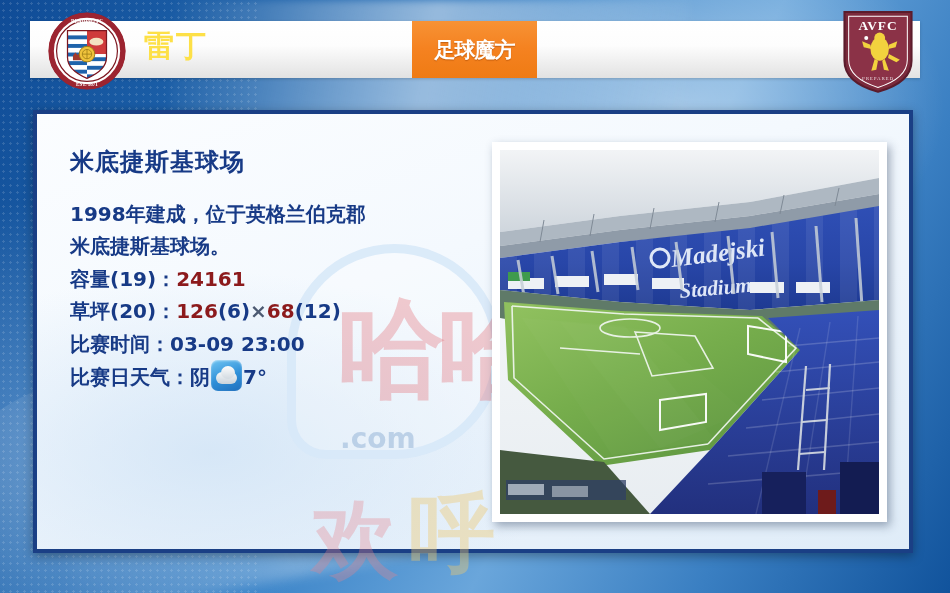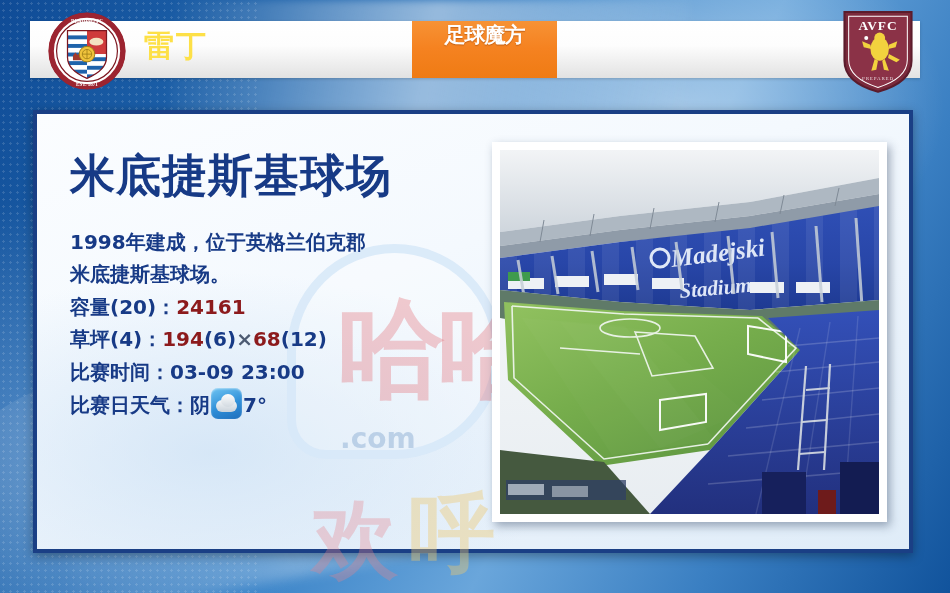--- a/index.html
+++ b/index.html
@@ -56,23 +56,23 @@
   }
   .team-name {
     position:absolute; top:26px;
     font-size:30px; font-weight:bold; color:#fde047;
     letter-spacing:2px;
     font-family:"DejaVu Sans","Liberation Sans",sans-serif;
   }
   .team-left  { left:144px; }
   .team-right { right:116px; }
   .brand-logo {
-    position:absolute; left:412px; top:21px; width:145px; height:57px;
+    position:absolute; left:412px; top:21px; width:125px; height:57px;
     background:linear-gradient(180deg,#f79235 0%,#f58220 48%,#ef7b14 100%);
-    display:flex; align-items:flex-start; justify-content:center; z-index:6;
+    display:flex; align-items:center; justify-content:center; z-index:6;
   }
   .brand-logo span {
     color:#ffffff; font-size:21px; font-weight:bold; letter-spacing:-1px;
     font-family:"DejaVu Sans","Liberation Sans",sans-serif;
     text-shadow:0 1px 1px rgba(150,60,0,.5);
   }
 
   
   .panel {
     position:absolute; left:33px; top:110px; width:880px; height:443px; z-index:4;
@@ -110,21 +110,21 @@
   }
   .wm-hu {
     left:372px; top:362px; font-size:86px; font-weight:bold;
     color:rgba(238,200,110,.40);
     font-family:"DejaVu Sans","Liberation Sans",sans-serif;
   }
 
   
   .info { position:absolute; left:33px; top:32px; width:410px; z-index:3; }
   .stadium-title {
-    font-size:45px; font-weight:bold; color:#173a86;
+    font-size:24px; font-weight:bold; color:#173a86;
     letter-spacing:1px; margin-bottom:20px;
     font-family:"DejaVu Sans","Liberation Sans",sans-serif;
   }
   .desc-line, .info-row {
     font-size:20px; font-weight:bold; color:#173a86;
     line-height:1.62; white-space:nowrap;
     font-family:"DejaVu Sans","Liberation Sans",sans-serif;
   }
   .val-red { color:#8c1a1c; }
   .val-navy { color:#173a86; }
@@ -238,25 +238,25 @@
   <div class="wm wm-hu">呼</div>
 
   <div class="info">
 
     <div class="stadium-title">米底捷斯基球场</div>
 
     <div class="desc-line">1998年建成，位于英格兰伯克郡</div>
     <div class="desc-line">米底捷斯基球场。</div>
 
     <div class="info-row">
-      <span>容量(20)：</span><span class="val-red">24161</span>
+      <span>容量(19)：</span><span class="val-red">24161</span>
     </div>
 
     <div class="info-row">
-      <span>草坪(4)：</span><span class="val-red">194</span><span class="val-navy">(6)</span><span class="times">×</span><span class="val-red">68</span><span class="val-navy">(12)</span>
+      <span>草坪(20)：</span><span class="val-red">126</span><span class="val-navy">(6)</span><span class="times">×</span><span class="val-red">68</span><span class="val-navy">(12)</span>
     </div>
 
     <div class="info-row">
       <span>比赛时间：</span><span>03-09 23:00</span>
     </div>
 
     <div class="info-row">
       <span>比赛日天气：</span><span>阴</span><span class="weather-icon"></span><span>7°</span>
     </div>
   </div>

